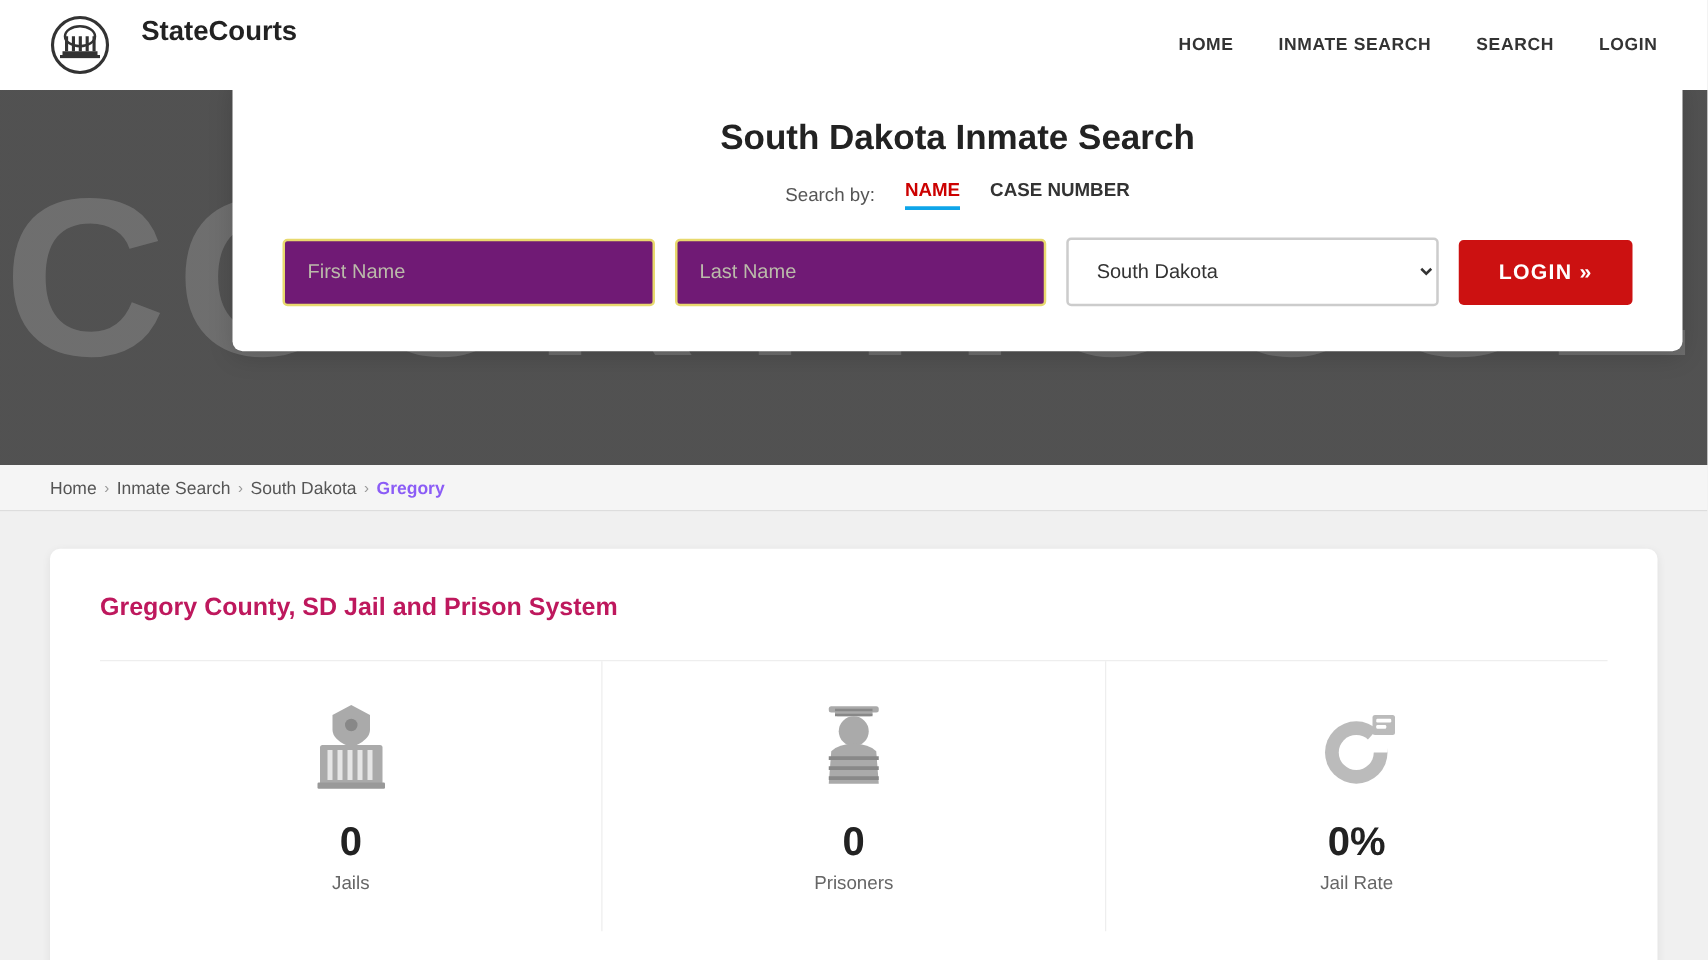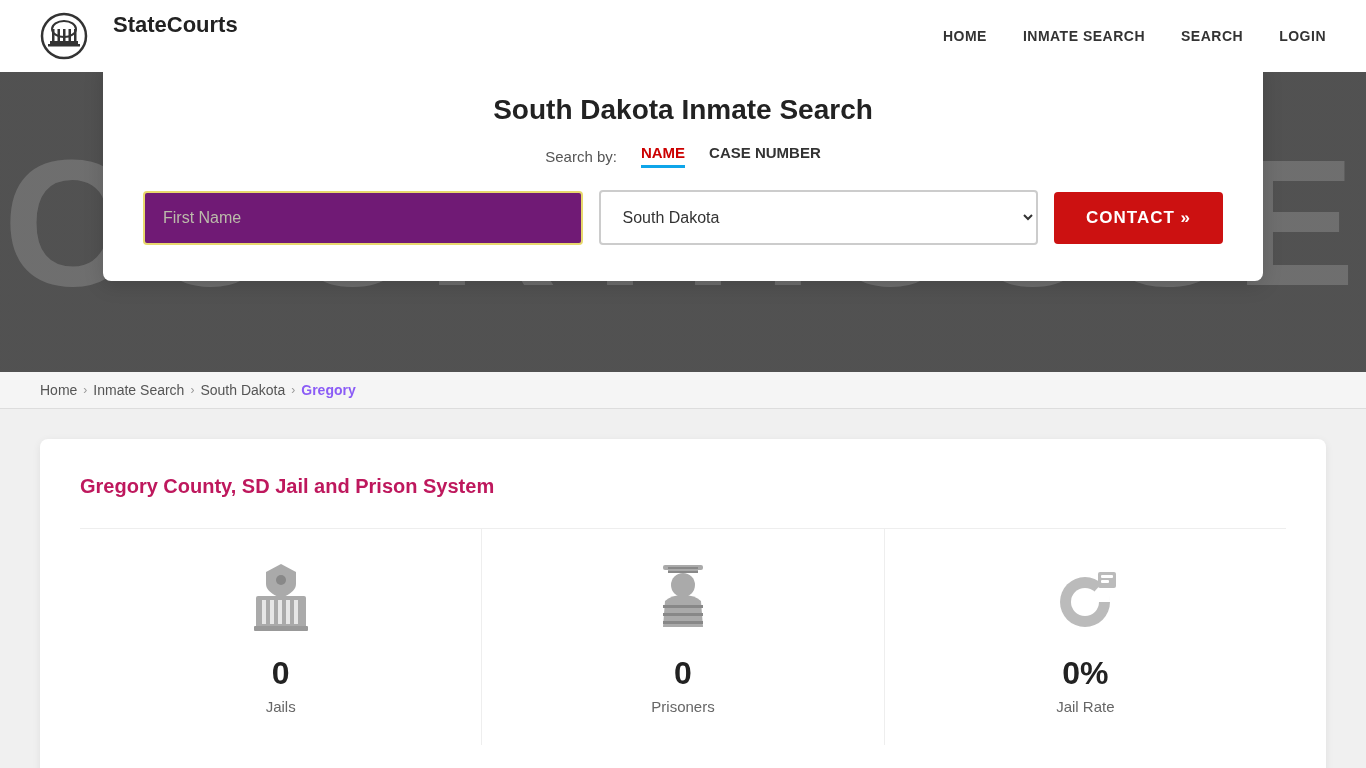--- a/index.html
+++ b/index.html
@@ -66,21 +66,21 @@
       font-weight: 600;
       color: #333;
       letter-spacing: 0.5px;
     }
 
     
     .search-card-wrapper {
       position: relative;
       z-index: 10;
       display: flex;
-      justify-content: center;
+      justify-content: flex-end;
       padding: 0 20px;
       margin-top: -10px;
     }
     .search-card {
       background: #fff;
       border-radius: 8px;
       padding: 32px 40px 36px;
       width: 1160px;
       max-width: 100%;
       box-shadow: 0 4px 20px rgba(0,0,0,0.15);
@@ -265,40 +265,41 @@
   <div class="search-card-wrapper">
     <div class="search-card">
       <h1 class="search-card-title">South Dakota Inmate Search</h1>
       <div class="search-by-row">
         <span class="search-by-label">Search by:</span>
         <span class="search-tab active">NAME</span>
         <span class="search-tab">CASE NUMBER</span>
       </div>
       <div class="search-inputs-row">
         <input class="search-input" type="text" placeholder="First Name" style="">
+        <input class="search-input" type="text" placeholder="Last Name" style="">
         <select class="state-select">
           <option>Alabama</option><option>Alaska</option><option>Arizona</option>
           <option>Arkansas</option><option>California</option><option>Colorado</option>
           <option>Connecticut</option><option>Delaware</option><option>Florida</option>
           <option>Georgia</option><option>Hawaii</option><option>Idaho</option>
           <option>Illinois</option><option>Indiana</option><option>Iowa</option>
           <option>Kansas</option><option>Kentucky</option><option>Louisiana</option>
           <option>Maine</option><option>Maryland</option><option>Massachusetts</option>
           <option>Michigan</option><option>Minnesota</option><option>Mississippi</option>
           <option>Missouri</option><option>Montana</option><option>Nebraska</option>
           <option>Nevada</option><option>New Hampshire</option><option>New Jersey</option>
           <option>New Mexico</option><option>New York</option><option>North Carolina</option>
           <option>North Dakota</option><option>Ohio</option><option>Oklahoma</option>
           <option>Oregon</option><option>Pennsylvania</option><option>Rhode Island</option>
           <option>South Carolina</option><option selected="">South Dakota</option>
           <option>Tennessee</option><option>Texas</option><option>Utah</option>
           <option>Vermont</option><option>Virginia</option><option>Washington</option>
           <option>West Virginia</option><option>Wisconsin</option><option>Wyoming</option>
         </select>
-        <button class="search-btn">CONTACT »</button>
+        <button class="search-btn">LOGIN »</button>
       </div>
     </div>
   </div>
 </div>
 
 <div class="breadcrumb-bar">
   <a class="breadcrumb-link" href="#">Home</a>
   <span class="breadcrumb-sep">›</span>
   <a class="breadcrumb-link" href="#">Inmate Search</a>
   <span class="breadcrumb-sep">›</span>

